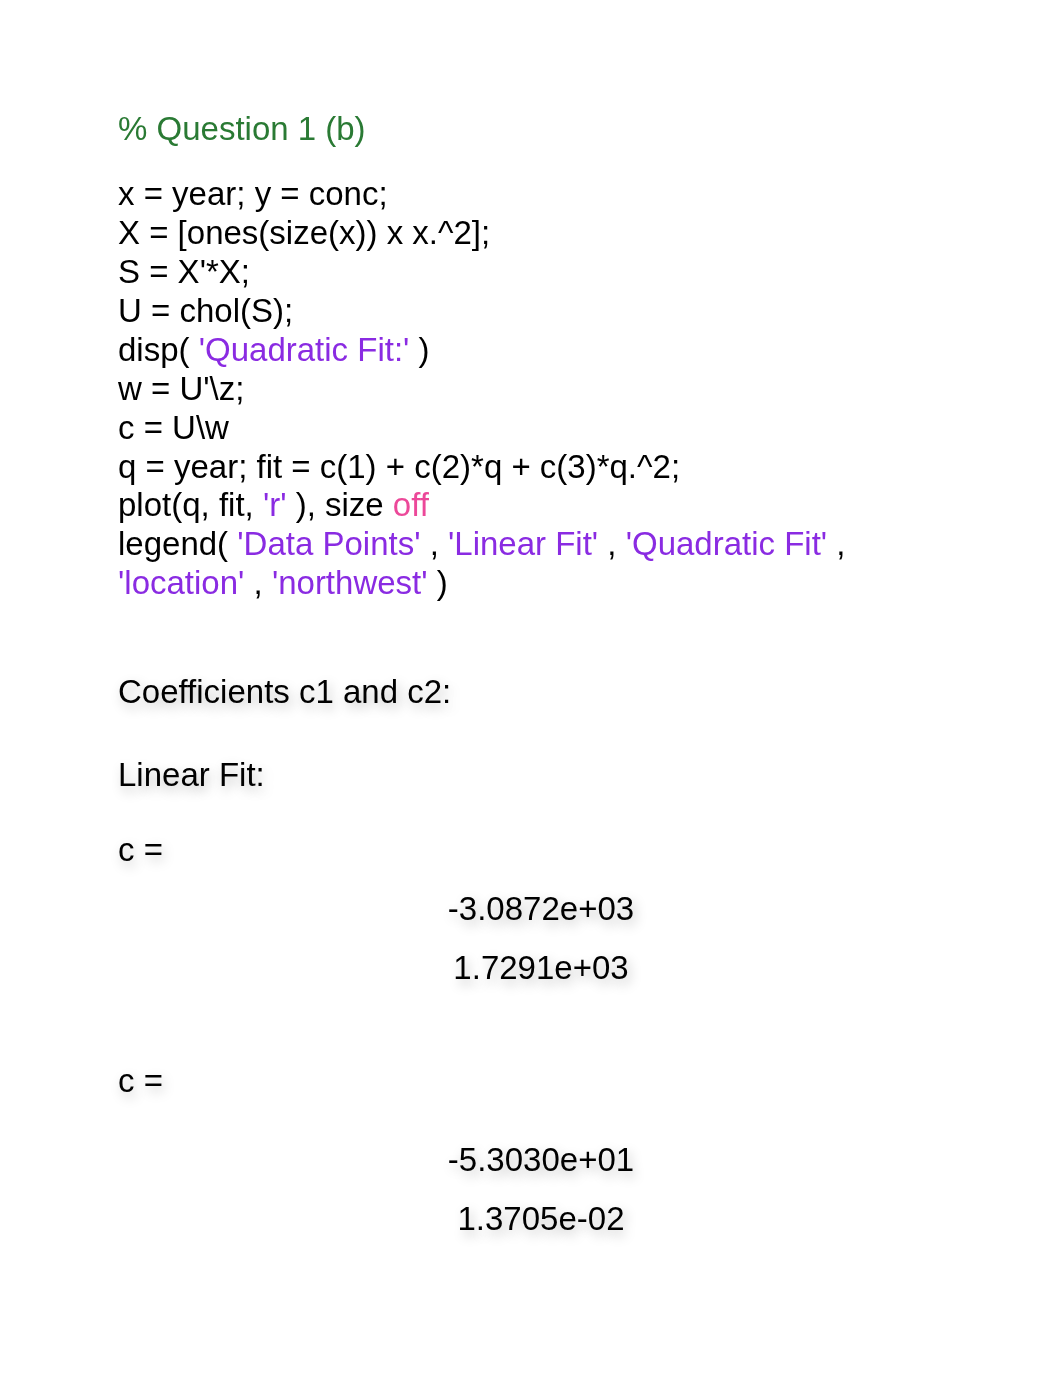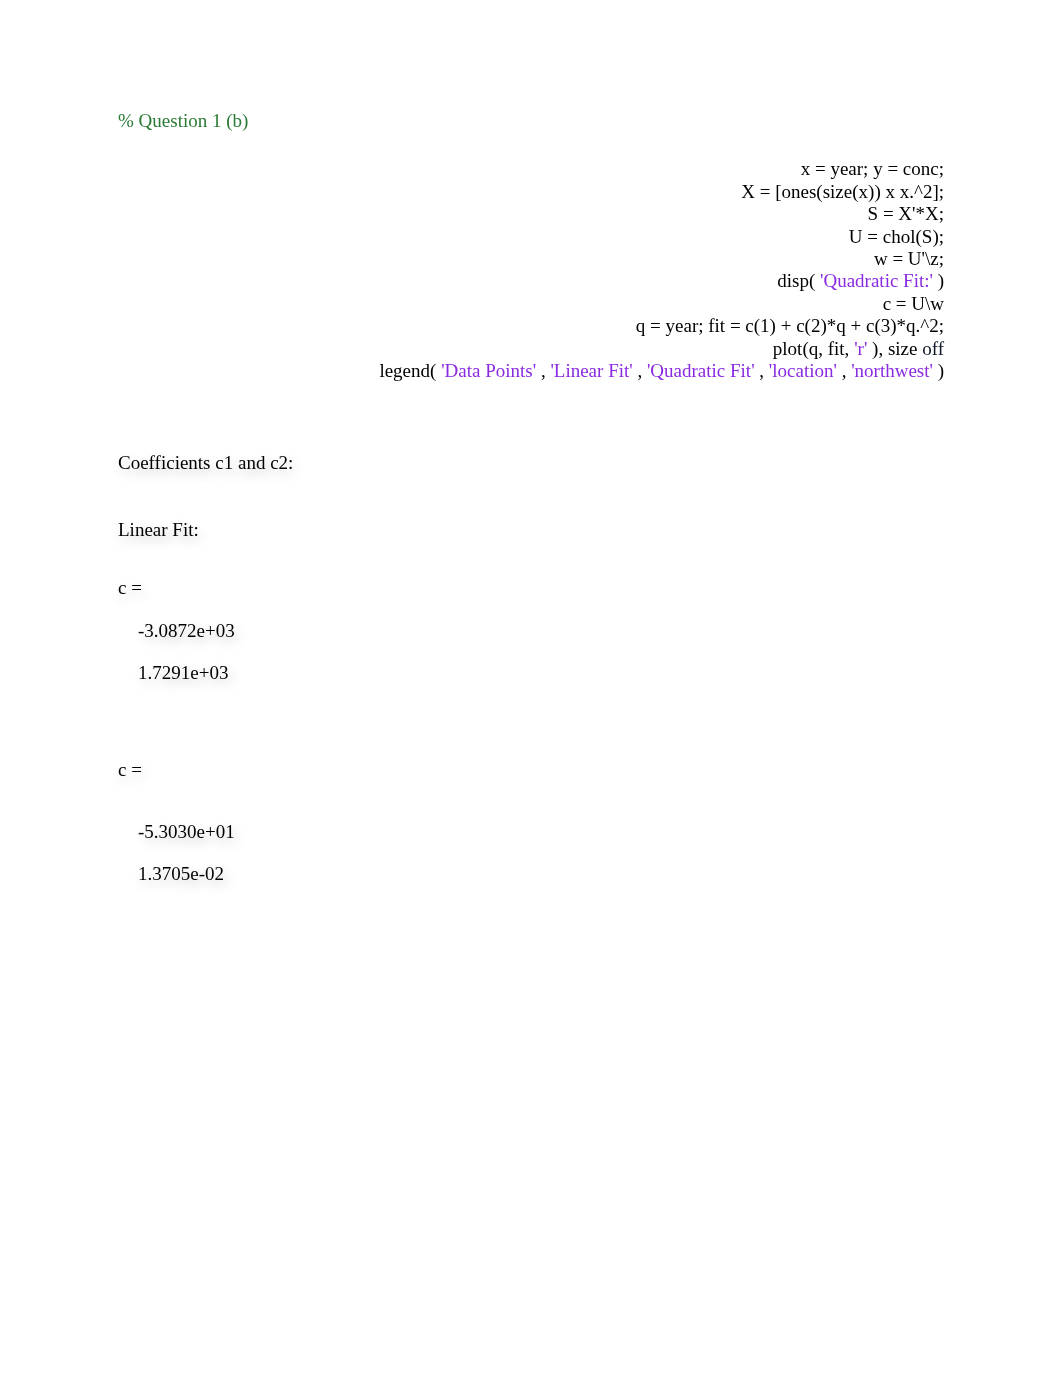--- a/index.html
+++ b/index.html
@@ -4,65 +4,66 @@
 <style>
   html, body {
     margin: 0;
     padding: 0;
     background: #ffffff;
     width: 1062px;
     height: 1376px;
   }
   .page {
     padding: 110px 118px 40px 118px;
-    font-family: Liberation Serif, serif;
-    font-size: 19px;
+    font-family: Liberation Sans, sans-serif;
+    font-size: 33px;
     line-height: 1.18;
     color: #000000;
   }
   .code-block {
     margin-bottom: 70px;
   }
   .comment { color: #2a7a34; }
   .string  { color: #8a2be2; }
-  .keyword { color: #0f172a; }
-  .plain   { color: #000000; text-align: right; }
+  .keyword { color: #ec4899; }
+  .plain   { color: #000000; }
 
   .output-block {
   }
   .output-block .heading {
     margin-top: 8px;
     margin-bottom: 16px;
   }
   .output-block .spacer { height: 20px; }
   .output-block .val {
     padding-left: 20px;
+    text-align: center;
   }
   .shadow {
     text-shadow: 3px 5px 12px rgba(0,0,0,0.25);
   }
 </style>
 </head>
 <body>
 
 <div class="page">
 
   <div class="code-block">
     <div class="comment">% Question 1 (b)</div>
     <div style="height:26px;"></div>
     <div class="plain">x = year; y = conc;</div>
     <div class="plain">X = [ones(size(x)) x x.^2];</div>
     <div class="plain">S = X'*X;</div>
     <div class="plain">U = chol(S);</div>
-    <div class="plain">w = U'\z;</div>
     <div class="plain">
       <span>disp(</span>
       <span class="string">'Quadratic Fit:'</span>
       <span>)</span>
     </div>
+    <div class="plain">w = U'\z;</div>
     <div class="plain">c = U\w</div>
     <div class="plain">q = year; fit = c(1) + c(2)*q + c(3)*q.^2;</div>
     <div class="plain">
       <span>plot(q, fit, </span>
       <span class="string">'r'</span>
       <span>), size </span>
       <span class="keyword">off</span>
     </div>
     <div class="plain">
       <span>legend(</span>

